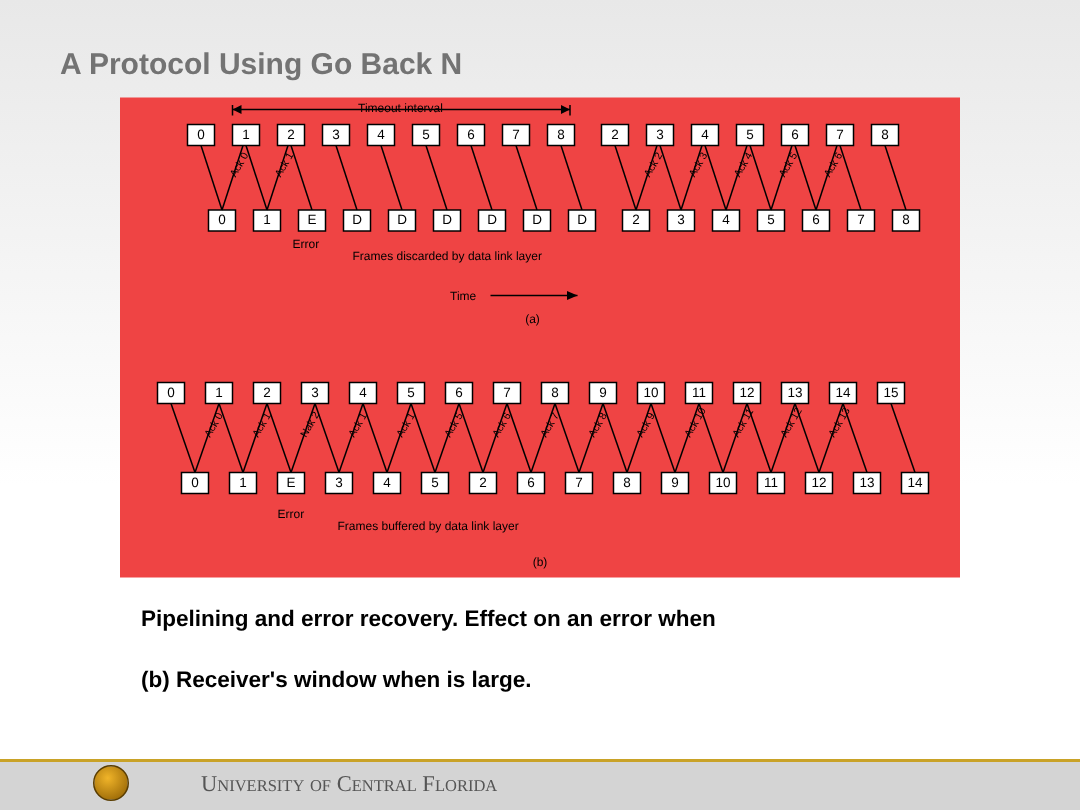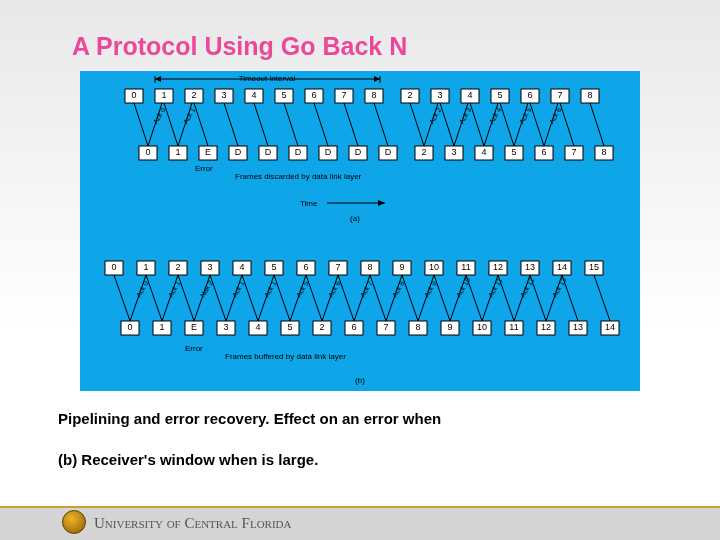--- a/index.html
+++ b/index.html
@@ -6,51 +6,52 @@
     margin: 0;
     padding: 0;
     width: 720px;
     height: 540px;
     font-family: Arial, Helvetica, sans-serif;
     background: linear-gradient(to bottom, #e8e8e8 0%, #ffffff 60%);
     position: relative;
     overflow: hidden;
   }
   .title {
-    font-size: 25px;
+    font-size: 20px;
     font-weight: bold;
-    color: #ec4899;
-    padding: 32px 0 10px 72px;
+    color: #737373;
+    padding: 32px 0 10px 40px;
   }
   .figure {
     position: relative;
     width: 560px;
     height: 320px;
     margin: 0px auto 0 auto;
-    background: #0ea5e9;
+    background: #ef4444;
   }
   svg { display:block; }
   .cell {
     stroke:#000; fill:#fff;
   }
   .celltext {
     font-family: Arial; font-size: 9px; text-anchor: middle; dominant-baseline: middle;
   }
   .small {
     font-family: Arial; font-size: 8px;
   }
   .ack {
     font-family: Arial; font-size: 7px;
   }
   .caption {
     font-size: 15px;
     font-weight: bold;
     color: #000;
     padding: 18px 58px 0 58px;
     line-height: 1.35;
+    margin-left: 36px;
   }
   .footer {
     position:absolute;
     left:0; bottom:0;
     width:720px;
     height:34px;
     background:#d4d4d4;
   }
   .footer-gold {
     position:absolute; left:0; top:0; width:720px; height:2px; background:#c9a227;
@@ -58,21 +59,21 @@
   .footer-seal {
     position:absolute; left:62px; bottom:6px; width:22px; height:22px; border-radius:50%;
     background: radial-gradient(circle at 40% 35%, #f0b429, #8a5a00);
     border:1px solid #5a3d00;
   }
   .footer-text {
     position:absolute; left:94px; bottom:8px;
     font-family: "Times New Roman", serif;
     font-size:15px; color:#555;
   }
-  .ucf-caps { font-variant: small-caps; }
+  .ucf-caps { font-variant: small-caps; margin-left: 40px; }
 </style>
 </head>
 <body>
 
 <div class="title">A Protocol Using Go Back N</div>
 
 <div class="figure">
 <svg viewBox="0 0 560 320" width="560" height="320">
 
   <g id="figA" transform="translate(45,0)">

